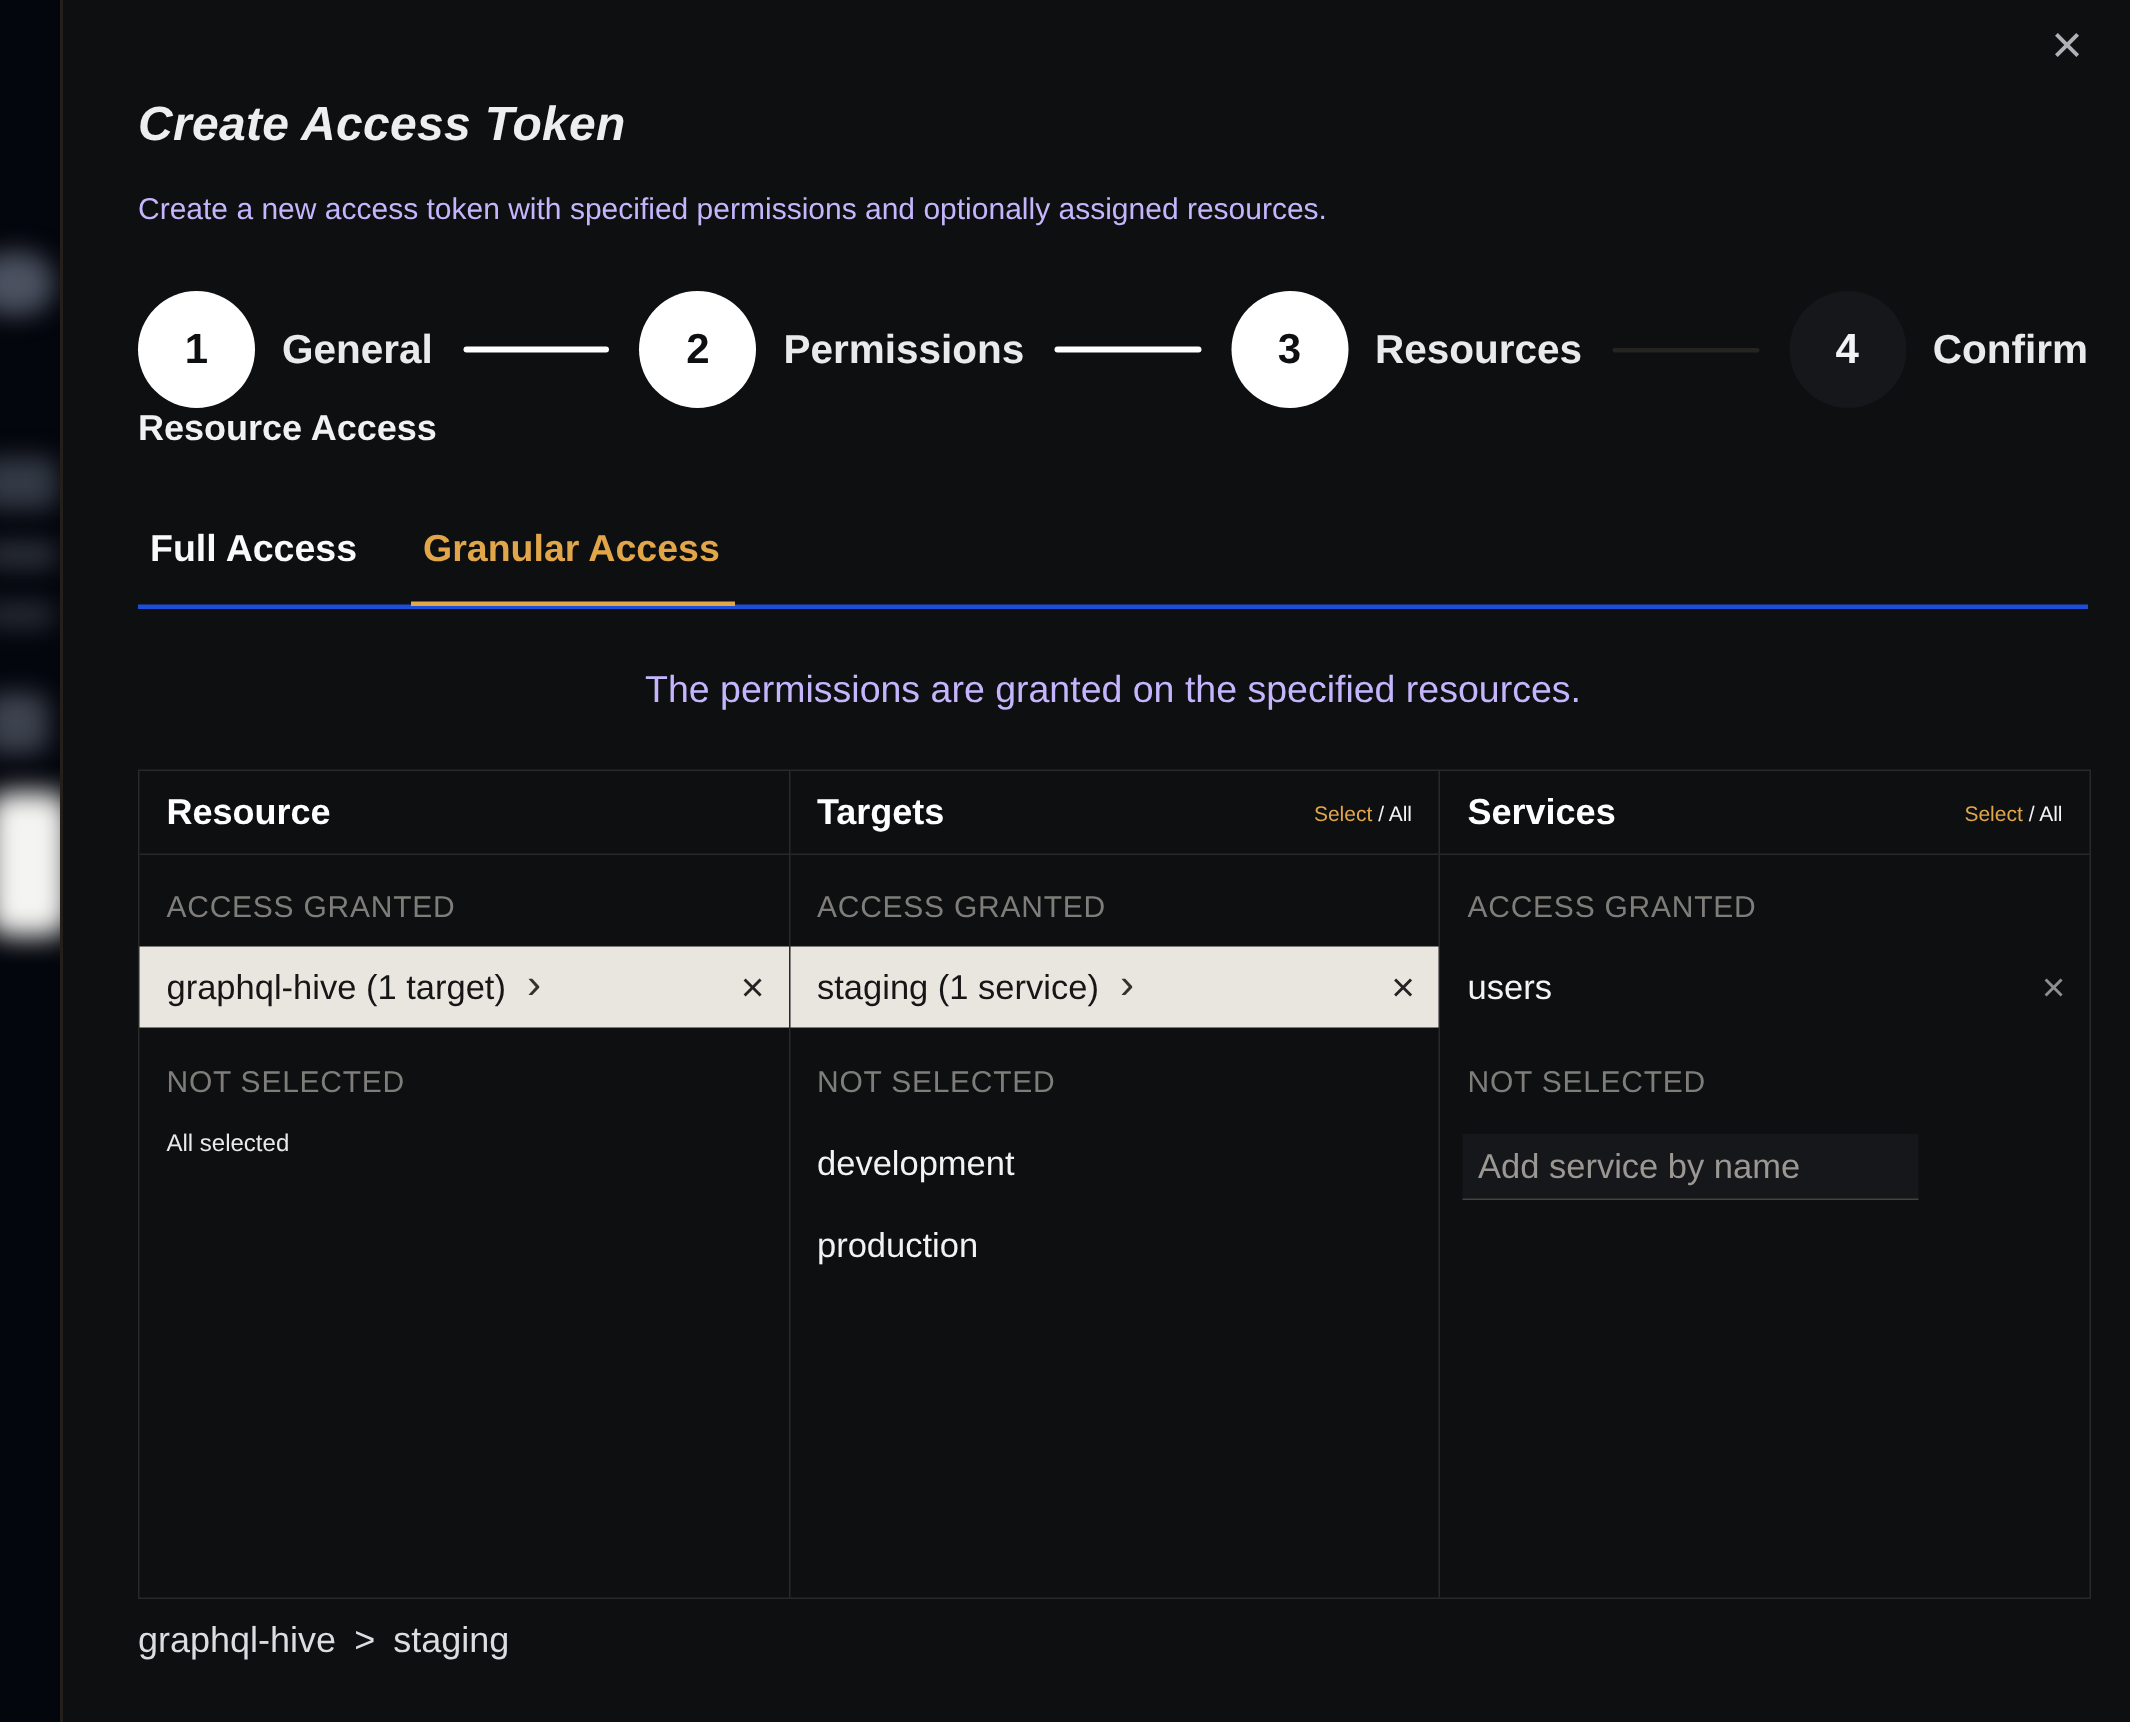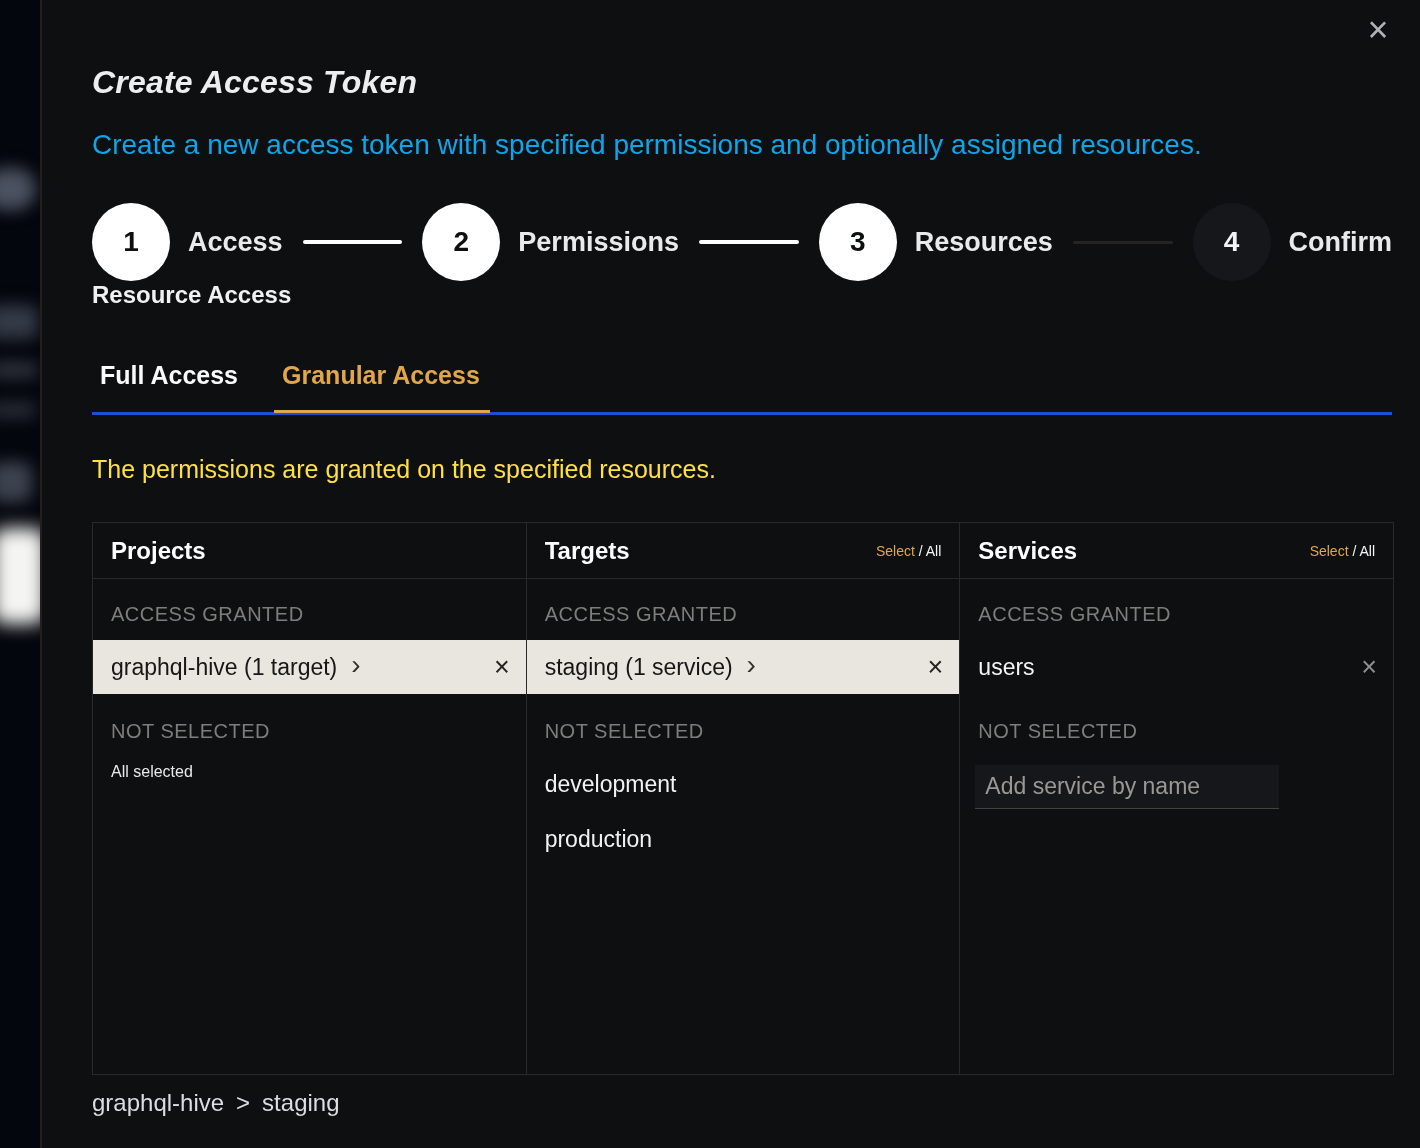--- a/index.html
+++ b/index.html
@@ -27,21 +27,21 @@
     background:#0e0f11; border-left:2px solid #241f1b;
     padding:0 28px 0 50px;
   }
   .close-btn {
     position:absolute; top:8px; right:20px; width:44px; height:44px;
     display:flex; align-items:center; justify-content:center;
     font-size:36px; font-weight:300; color:#aeb1b6; cursor:pointer;
   }
 
   .modal-title { margin-top:64px; font-size:32px; font-weight:700; color:#edeeef; letter-spacing:.2px;font-style:italic; }
-  .modal-subtitle { margin-top:28px; font-size:28px; color:#0ea5e9; }
+  .modal-subtitle { margin-top:28px; font-size:20px; color:#c4b5fd; }
 
   
   .stepper { margin-top:42px; display:flex; align-items:center; width:100%; }
   .step { display:flex; align-items:center; flex:0 0 auto; }
   .step-circle {
     width:78px; height:78px; border-radius:50%;
     background:#ffffff; color:#0e0f11;
     display:flex; align-items:center; justify-content:center;
     font-size:28px; font-weight:600;
   }
@@ -54,21 +54,21 @@
   .section-heading { font-size:24px; font-weight:600; color:#f0f1f2; }
 
   .tabs { margin-top:52px; display:flex; border-bottom:3px solid #1d4ed8; }
   .tab {
     font-size:25px; font-weight:700; color:#fafafa;
     padding:0 10px 20px 8px; margin-right:26px;
     border-bottom:3px solid transparent; margin-bottom:-1px; cursor:pointer; white-space:nowrap;
   }
   .tab.active { color:#e2a64a; border-bottom-color:#e2a64a; }
 
-  .table-desc { margin-top:40px; font-size:25px; color:#fde047; }
+  .table-desc { margin-top:40px; font-size:25px; color:#c4b5fd;text-align:center; }
 
   
   .resource-table {
     margin-top:38px; height:553px; width:1302px;
     border:1px solid #29292c; display:flex;
   }
   .rcol { flex:1 1 0; border-right:1px solid #29292c; display:flex; flex-direction:column; min-width:0; }
   .rcol:last-child { border-right:none; }
   .rcol-header {
     height:56px; flex:0 0 56px; display:flex; align-items:center; justify-content:space-between;
@@ -124,21 +124,21 @@
   <div class="close-btn">×</div>
 
   <h1 class="modal-title">Create Access Token</h1>
   <p class="modal-subtitle">Create a new access token with specified permissions and optionally assigned resources.</p>
 
   <div class="stepper">
     <div class="step">
       <div class="step-circle">
         <span>1</span>
       </div>
-      <span class="step-label">Access</span>
+      <span class="step-label">General</span>
     </div>
     <div class="connector"></div>
     <div class="step">
       <div class="step-circle">
         <span>2</span>
       </div>
       <span class="step-label">Permissions</span>
     </div>
     <div class="connector"></div>
     <div class="step">
@@ -162,21 +162,21 @@
     <div class="tab">Full Access</div>
     <div class="tab active">Granular Access</div>
   </div>
 
   <p class="table-desc">The permissions are granted on the specified resources.</p>
 
   <div class="resource-table">
 
     <div class="rcol">
       <div class="rcol-header">
-        <span class="rcol-title">Projects</span>
+        <span class="rcol-title">Resource</span>
       </div>
       <div class="group-label">ACCESS GRANTED</div>
       <div class="granted-row">
         <span>graphql-hive (1 target)</span>
         <span class="chev">›</span>
         <span class="remove">×</span>
       </div>
       <div class="group-label second">NOT SELECTED</div>
       <div class="empty-note">All selected</div>
     </div>

